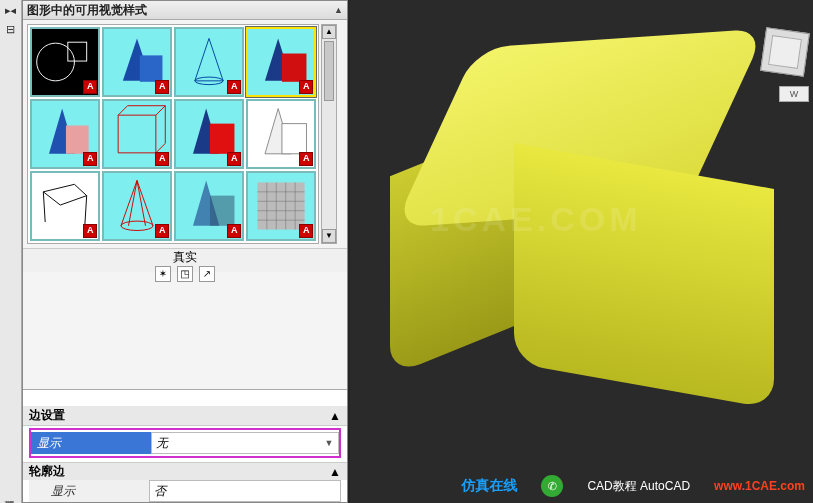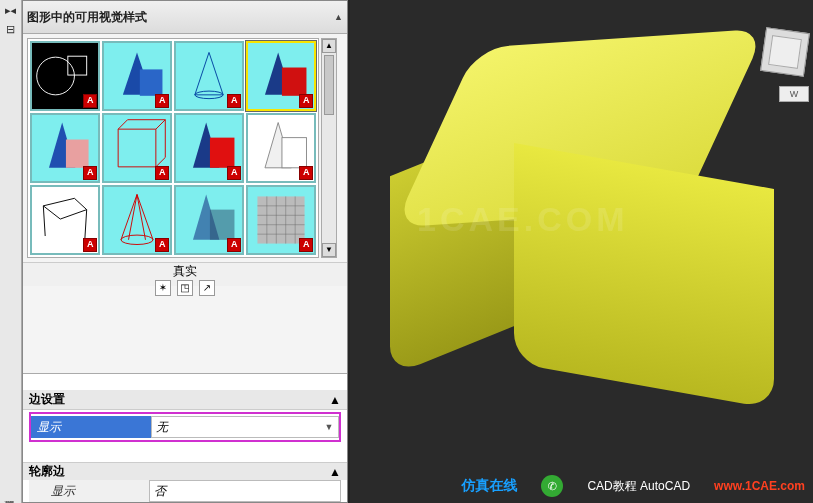--- a/index.html
+++ b/index.html
@@ -18,21 +18,21 @@
 }
 .icon-col span { font-size: 11px; cursor: pointer; color: #333; }
 .panel {
   position: absolute; left: 22px; top: 0; width: 326px; height: 503px;
   background: #f4f4f4; border: 1px solid #888;
   display: flex; flex-direction: column;
 }
 .panel-header {
   height: 16px; background: linear-gradient(#f0f0f0,#dcdcdc);
   border-bottom: 1px solid #aaa; display: flex; align-items: center;
-  padding: 16px 4px; justify-content: space-between;
+  padding: 9px 4px; justify-content: space-between;
 }
 .panel-title { font-weight: bold; color: #222; font-size: 12px; }
 .panel-header .arrdn { font-size: 9px; color: #444; }
 .thumb-area {
   padding: 4px; display: flex;
 }
 .thumb-grid {
   display: grid; grid-template-columns: repeat(4, 70px);
   grid-auto-rows: 70px; gap: 2px;
   background: #fff; padding: 2px; border: 1px solid #aaa;
@@ -84,21 +84,21 @@
 .prop-label.sel { background: #3a76d6; color: #fff; }
 .prop-label.plain { background: #f0f0f0; color: #333; padding-left: 22px; }
 .prop-value {
   flex: 1; background: #fff; border: 1px solid #bbb; display: flex; align-items: center;
   padding: 0 4px; font-size: 12px; position: relative;
 }
 .dd-arrow { position: absolute; right: 2px; width: 14px; text-align: center; font-size: 9px; color: #555; }
 .sw { width: 10px; height: 10px; background: #787878; margin-right: 4px; border: 1px solid #333; }
 .sub-header {
   height: 18px; background: #e8e8e8; padding: 0 6px; display: flex; align-items: center;
-  font-weight: bold; margin-top: 20px; border-top: 1px solid #ccc; justify-content: space-between;
+  font-weight: bold; margin-top: 4px; border-top: 1px solid #ccc; justify-content: space-between;
 }
 .viewport {
   position: absolute; left: 350px; top: 0; right: 0; bottom: 0;
   background: #2a2a2a;
 }
 .viewcube {
   position: absolute; right: 6px; top: 30px; width: 44px; height: 44px;
   background: #ddd; border: 1px solid #999; transform: rotate(8deg);
 }
 .viewcube::after {
@@ -117,21 +117,21 @@
 }
 .face-front {
   position: absolute; width: 260px; height: 220px; background: linear-gradient(180deg,#e8e840,#b8b820);
   left: 124px; top: 138px; border-radius: 0 0 30px 30px; transform: skewY(10deg);
 }
 .face-left {
   position: absolute; width: 140px; height: 200px; background: linear-gradient(180deg,#cccc30,#9a9a18);
   left: 0px; top: 120px; border-radius: 0 0 0 30px; transform: skewY(-22deg);
 }
 .watermark1 {
-  position: absolute; left: 67px; top: 200px; color: rgba(255,255,255,0.12);
+  position: absolute; left: 80px; top: 200px; color: rgba(255,255,255,0.12);
   font-size: 34px; font-weight: bold; letter-spacing: 4px; pointer-events: none;
 }
 .footer-wm {
   position: absolute; right: 8px; bottom: 6px; display: flex; align-items: center; gap: 24px;
   color: #fff; font-size: 12px;
 }
 .footer-wm .wx { width: 22px; height: 22px; background: #3a3; border-radius: 50%; display: flex; align-items: center; justify-content: center; color: #fff; font-size: 11px; }
 .footer-wm .t2 { color: #ff4020; font-weight: bold; }
 .footer-wm .t3 { color: #18a0ff; font-size: 14px; font-weight: bold; }
 .side-label {

